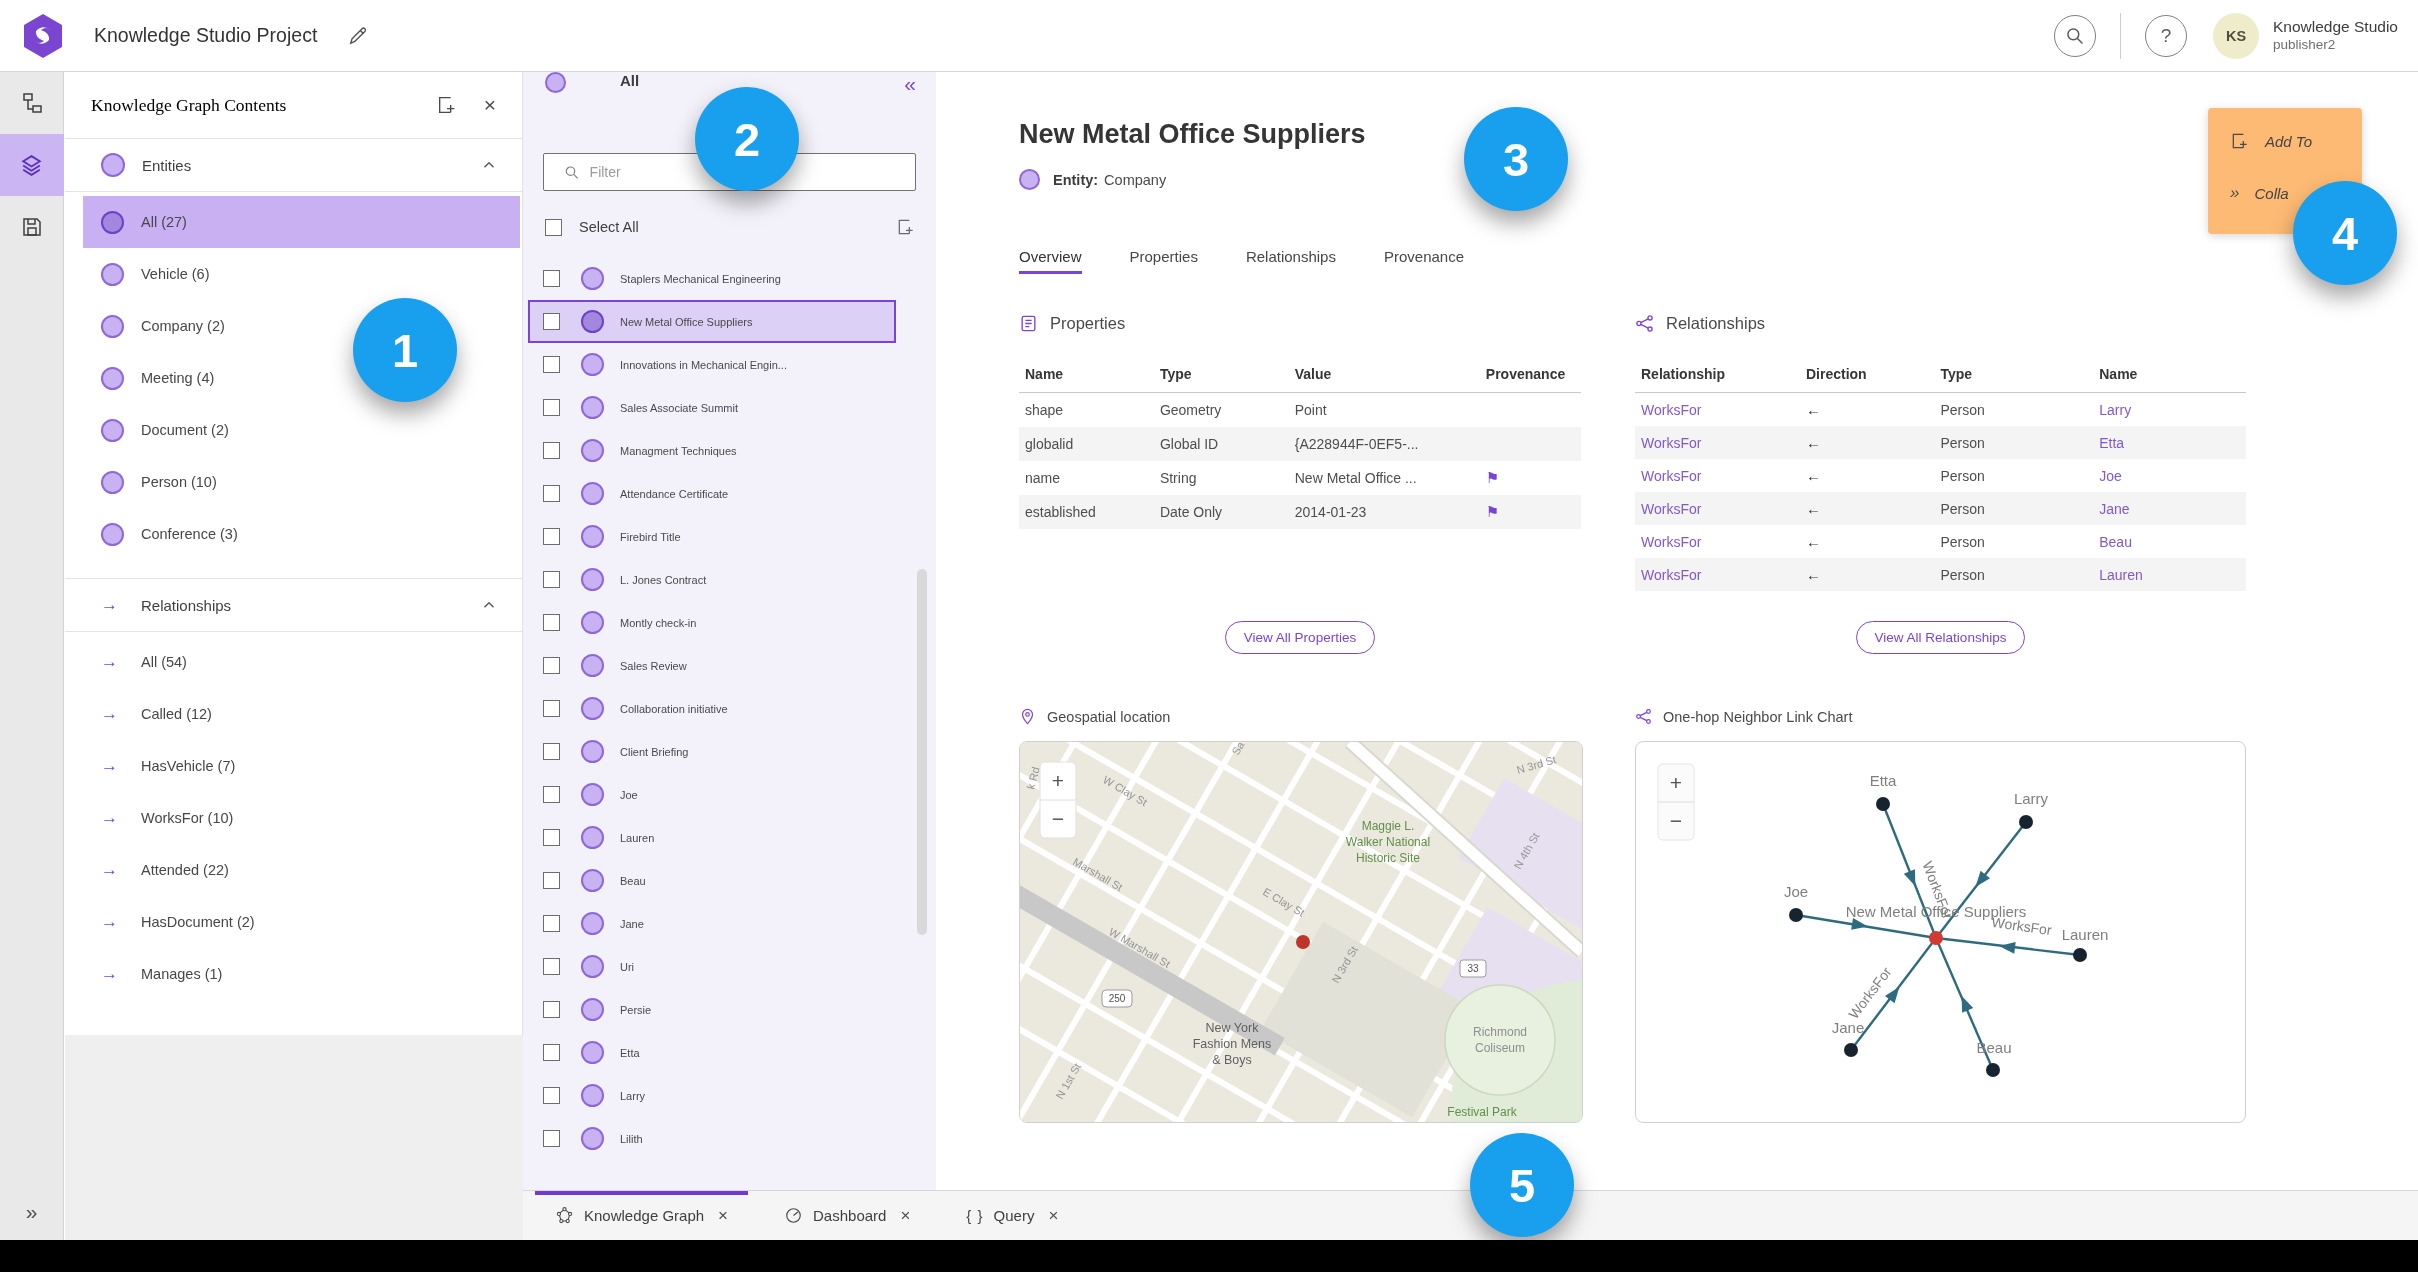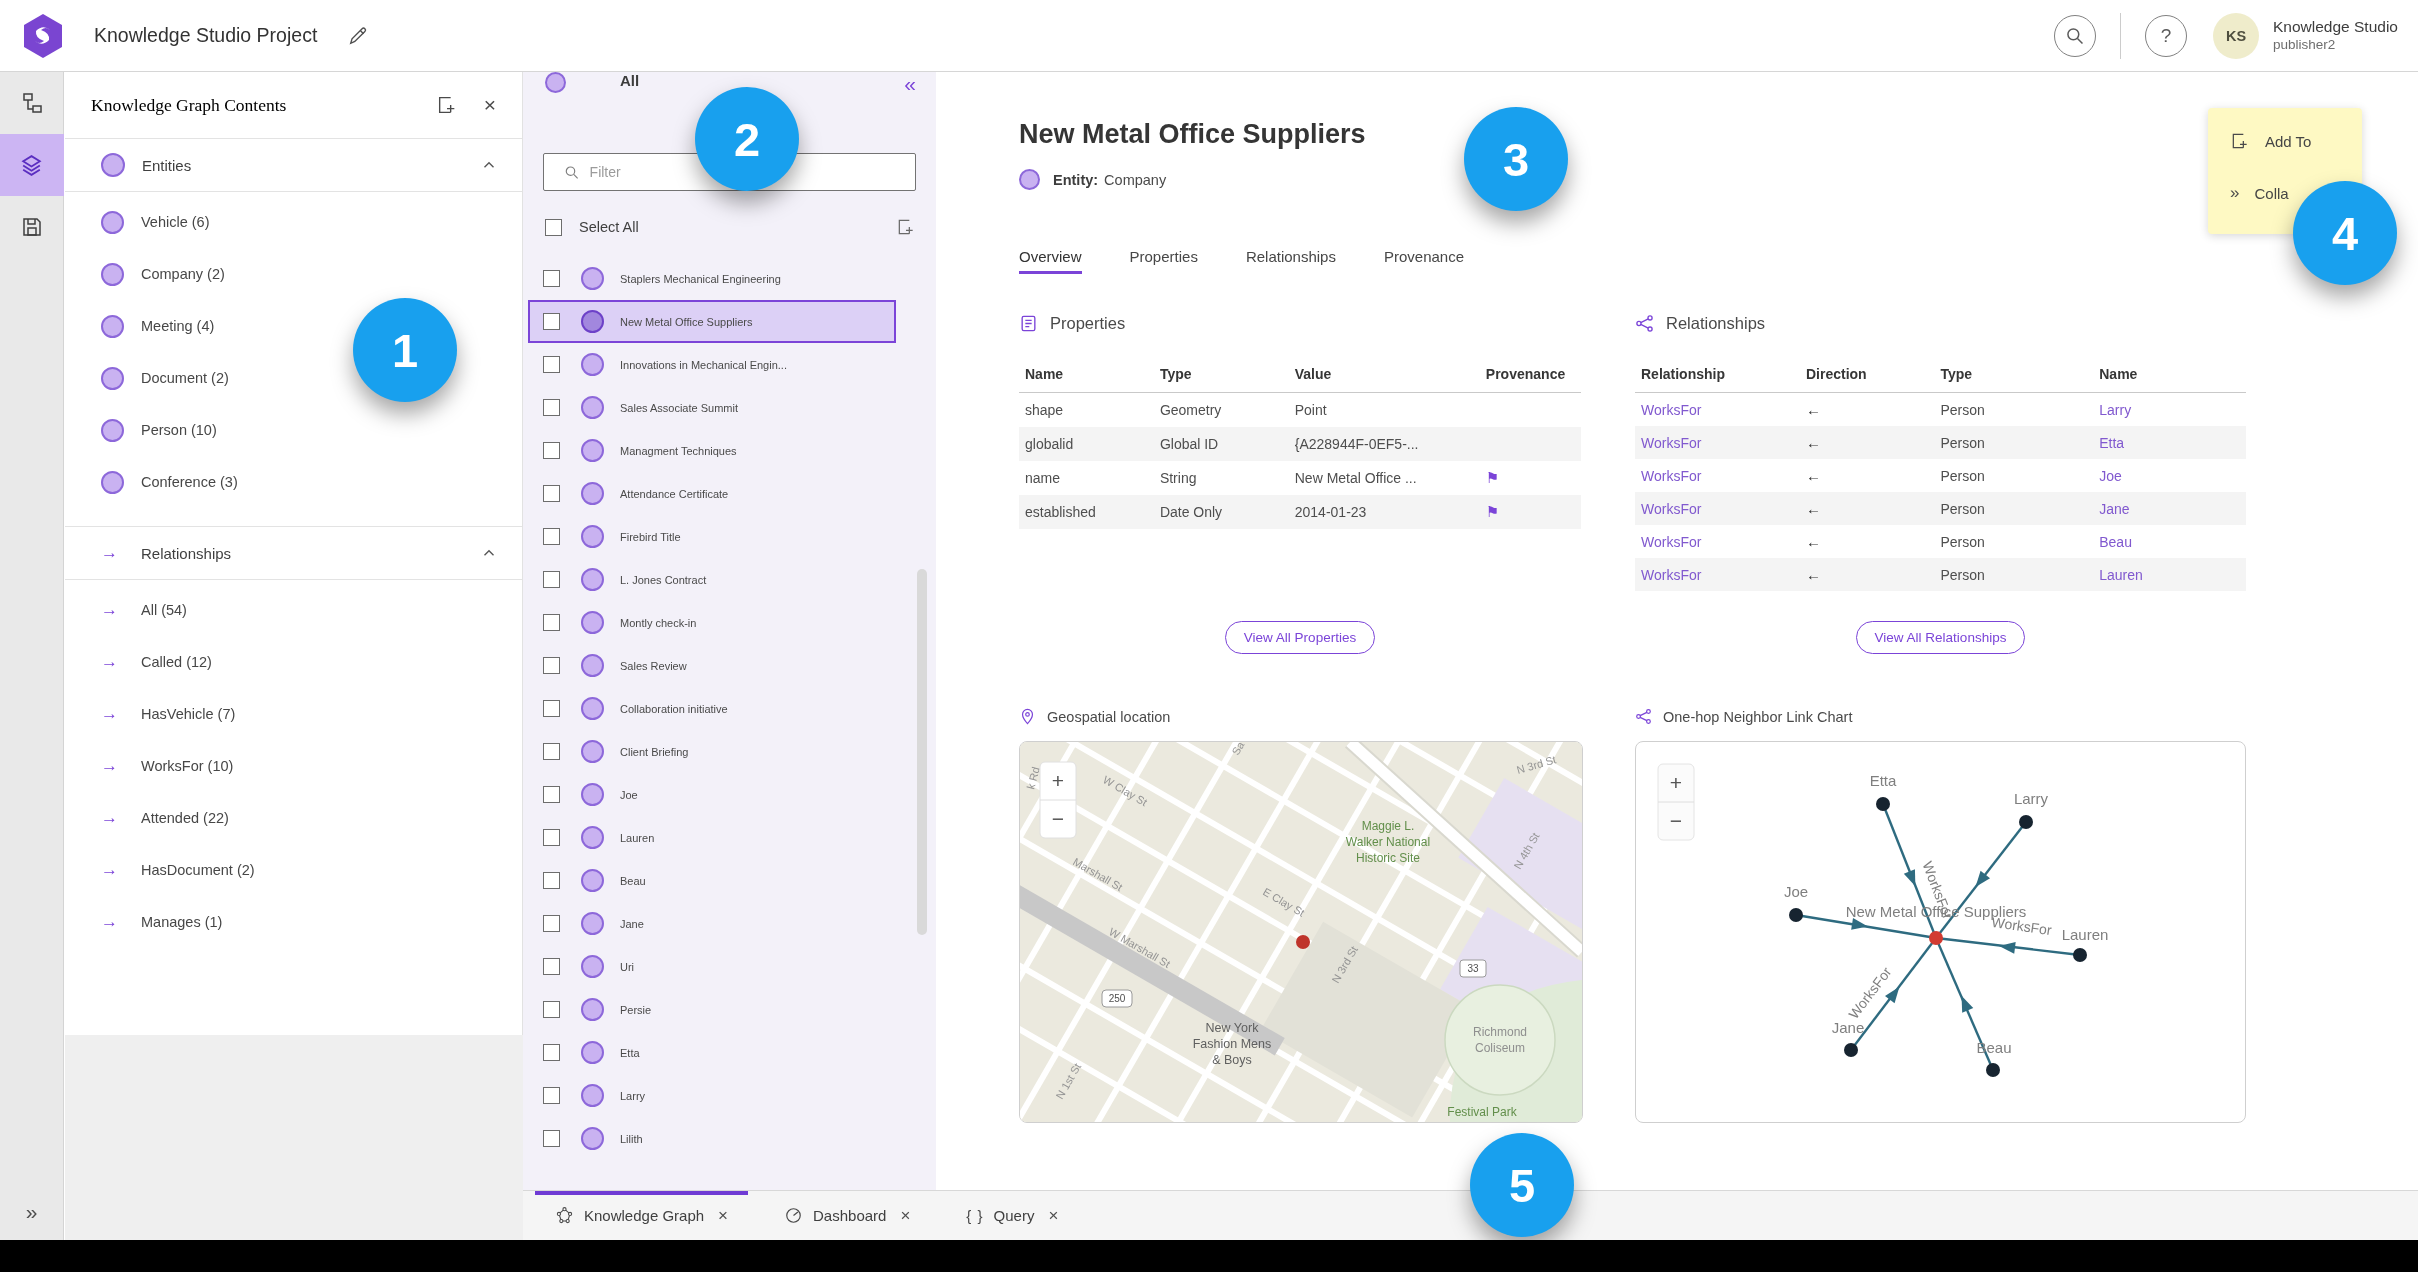--- a/index.html
+++ b/index.html
@@ -98,22 +98,22 @@
   .col2 .viz-panel{width:609px;}
   
   .bottombar{position:absolute;left:523px;right:0;top:1190px;height:50px;background:#f5f5f5;border-top:1px solid #d8d8d8;
              display:flex;align-items:center;padding-left:12px;box-sizing:border-box;}
   .btab{height:50px;display:flex;align-items:center;gap:10px;padding:0 20px;font-size:15px;color:#3f3f3f;margin-right:16px;}
   .btab.selected{box-shadow:inset 0 4px 0 #6f3bd4;}
   .btab .x{font-size:17px;color:#4f4f4f;margin-left:4px;}
   .braces{font-size:15px;color:#4a4a4a;letter-spacing:1px;}
   .blackbar{position:absolute;left:0;right:0;bottom:0;height:32px;background:#000;}
   
-  .fmenu{position:absolute;left:2208px;top:108px;width:154px;height:126px;background:#fef9c3;border-radius:4px;
-         box-shadow:0 2px 10px rgba(0,0,0,.16);padding:16px 0 0 22px;box-sizing:border-box;z-index:6;}
+  .fmenu{position:absolute;left:2208px;top:108px;width:154px;height:126px;background:#fdba74;border-radius:4px;
+         box-shadow:0 2px 10px rgba(0,0,0,.16);padding:16px 0 0 22px;box-sizing:border-box;z-index:6;font-style:italic;}
   .fmenu-row{display:flex;align-items:center;gap:15px;height:34px;font-size:15px;color:#454545;margin-bottom:18px;}
   .fmenu-row .gg{font-size:17px;color:#4c4c4c;}
   
   .callout{position:absolute;width:104px;height:104px;border-radius:50%;background:#18a0ee;color:#fff;
            font-size:47px;font-weight:700;display:flex;align-items:center;justify-content:center;
            box-shadow:0 12px 22px rgba(0,0,0,.35);z-index:10;}
   .co1{left:353px;top:298px;} .co2{left:695px;top:87px;} .co3{left:1464px;top:107px;}
   .co4{left:2293px;top:181px;} .co5{left:1470px;top:1133px;}
   svg{display:block;}
   .mapsvg text{font-family:"Liberation Sans",sans-serif;}
@@ -198,20 +198,24 @@
         <span class="c-dot" style="width:20px;height:20px;"></span>
         <span>Entities</span>
         <span class="chev">
           <svg width="18" height="18" viewBox="0 0 24 24" fill="none" stroke="#555" stroke-width="1.8">
               <path d="M6 15 L12 9 L18 15"></path>
             </svg>
         </span>
       </div>
       <ul class="c-list">
 
+          <li class="c-item selected">
+            <span class="c-dot"></span>
+            <span>All (27)</span>
+          </li>
 
           <li class="c-item">
             <span class="c-dot"></span>
             <span>Vehicle (6)</span>
           </li>
 
           <li class="c-item">
             <span class="c-dot"></span>
             <span>Company (2)</span>
           </li>

